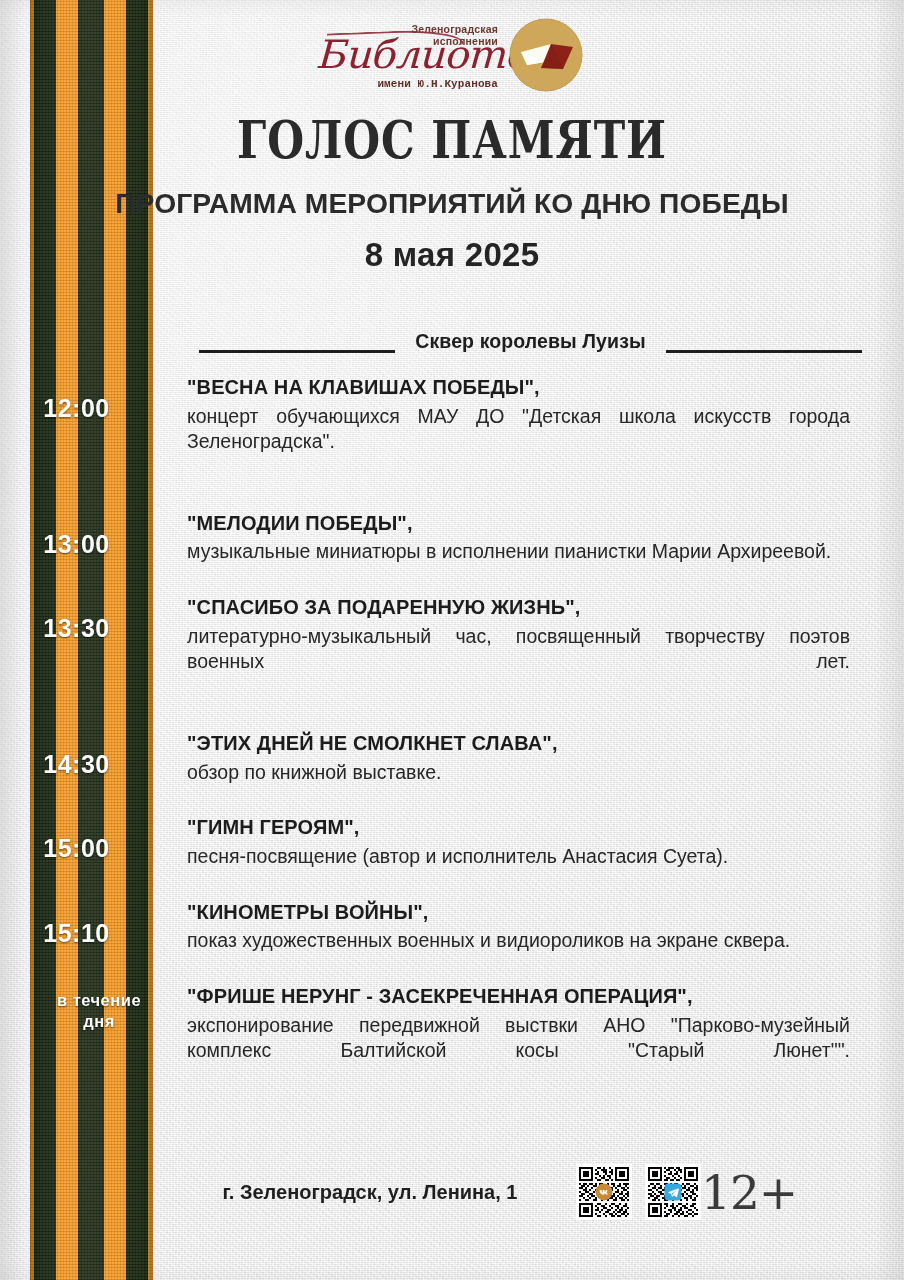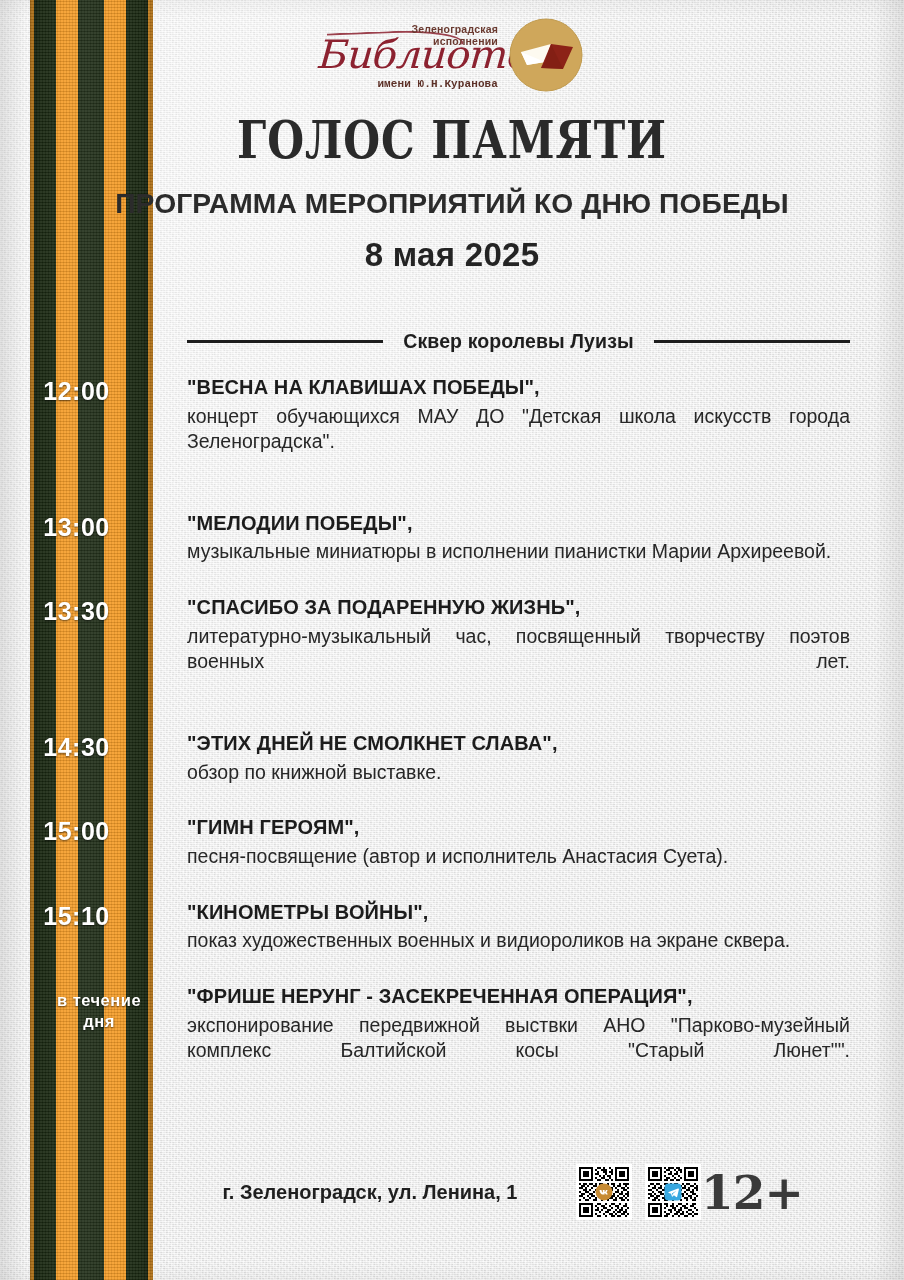--- a/index.html
+++ b/index.html
@@ -190,24 +190,24 @@
     font-size: 33px;
     font-weight: 700;
     color: #242424;
     margin-top: 16px;
     letter-spacing: .3px;
   }
 
   
   .venue-row {
     position: absolute;
-    left: 187px; top: 330px;
+    left: 199px; top: 330px;
     width: 663px;
     display: flex;
-    align-items: center;
+    align-items: flex-end;
     gap: 20px;
     z-index: 5;
   }
   .venue-rule { flex: 1 1 auto; height: 3px; background: #1d1d1d; }
   .venue-title {
     font-size: 19.5px;
     font-weight: 700;
     color: #1e1e1e;
     white-space: nowrap;
     letter-spacing: .1px;
@@ -231,21 +231,21 @@
   .event-time {
     position: relative;
     flex: 0 0 187px;
     text-align: center;
     padding-right: 34px;
     color: #ffffff;
     font-size: 25px;
     font-weight: 700;
     letter-spacing: .5px;
     line-height: 1.05;
-    padding-top: 3px;
+    padding-top: 20px;
     text-shadow: 0 1px 2px rgba(0,0,0,.55);
   }
   .event-time.small {
     font-size: 16.5px;
     line-height: 21px;
     padding-top: 6px;
     padding-left: 45px;
   }
 
   .event-body {
@@ -320,21 +320,21 @@
   }
   .qr-badge.vk { background: #c78b33; }
   .qr-badge.tg { background: #37a8e0; border-radius: 4px; }
   .qr-badge svg { width: 12px; height: 12px; display: block; }
 
   .footer-age {
     margin-left: auto;
     margin-right: 54px;
     font-family: "DejaVu Serif", "Liberation Serif", serif;
     font-size: 47px;
-    font-weight: 700;
+    font-weight: 400;
     color: #3a3a3a;
     letter-spacing: -1px;
     line-height: 1;
   }
 </style>
 </head>
 <body>
 
 <div class="poster">
 

